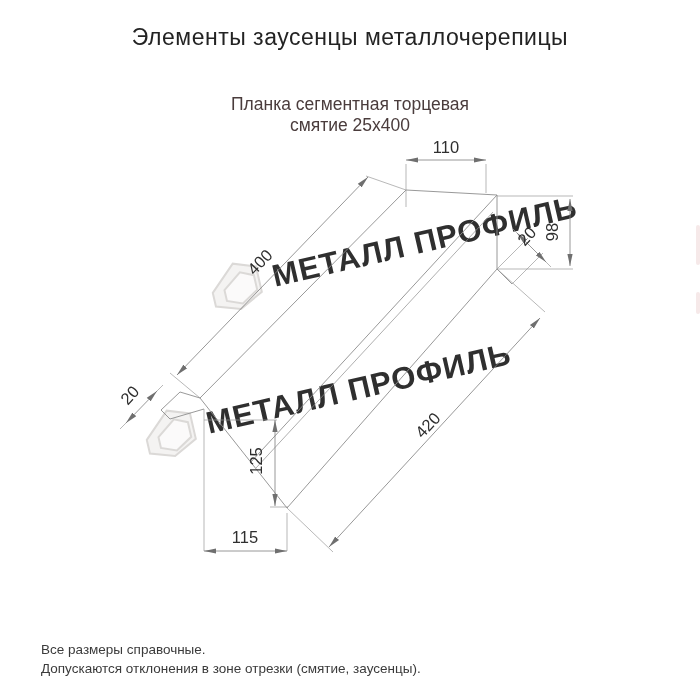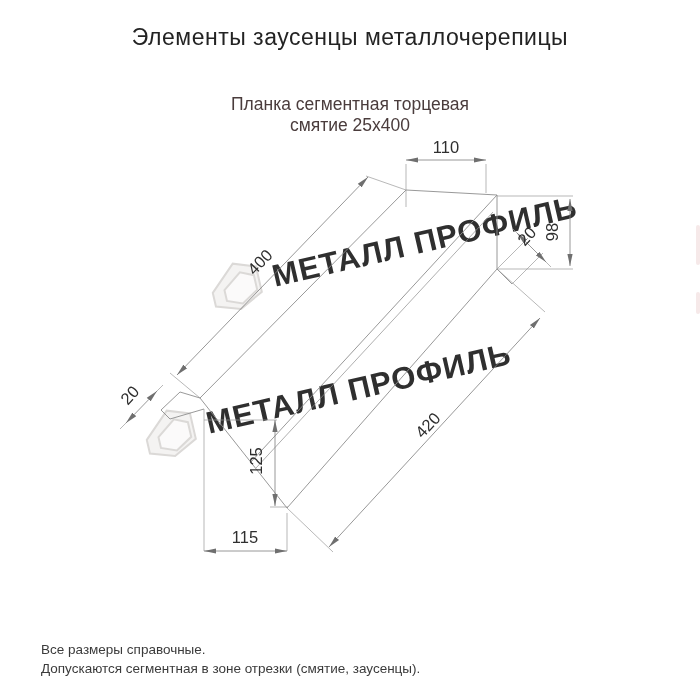--- a/index.html
+++ b/index.html
@@ -97,18 +97,18 @@
     <text text-anchor="middle" transform="translate(531,240) rotate(-47)">20</text>
     <text text-anchor="middle" transform="translate(264,266) rotate(-46)">400</text>
     <text text-anchor="middle" transform="translate(134,399) rotate(-47)">20</text>
     <text text-anchor="middle" transform="translate(262,461) rotate(-90)">125</text>
     <text text-anchor="middle" transform="translate(432,429) rotate(-47)">420</text>
     <text text-anchor="middle" x="245" y="543">115</text>
   </svg>
 
   <div class="footer">
     <div>Все размеры справочные.</div>
-    <div>Допускаются сегментная в зоне отрезки (смятие, заусенцы).</div>
+    <div>Допускаются отклонения в зоне отрезки (смятие, заусенцы).</div>
   </div>
 
   <div class="edge-artifact" style="top:225px;height:40px;"></div>
   <div class="edge-artifact" style="top:292px;height:22px;"></div>
 </div>
 
 </body></html>

